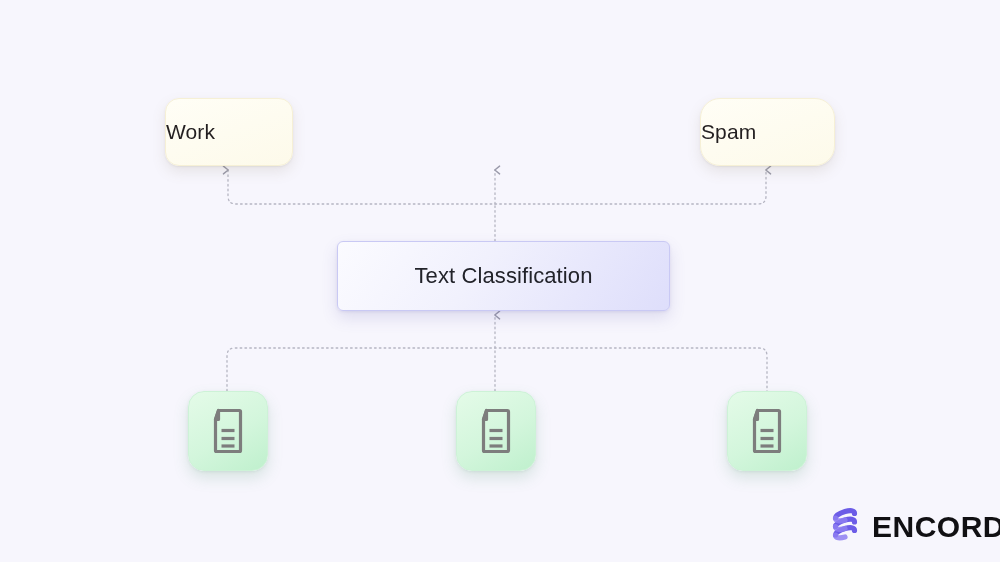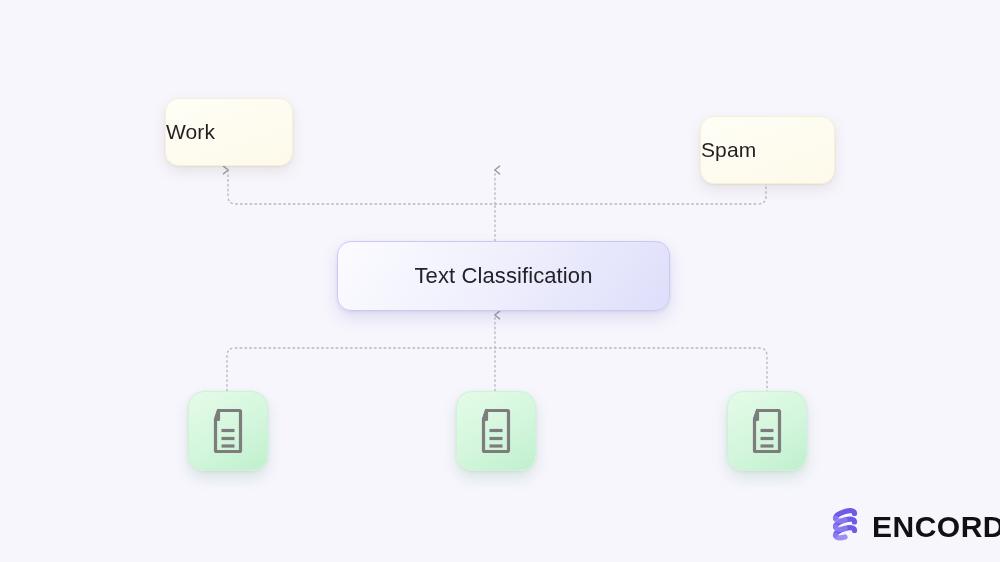--- a/index.html
+++ b/index.html
@@ -45,30 +45,30 @@
   }
   .cat-box .cat-label {
     font-size: 21px;
     color: #231f20;
     letter-spacing: 0.1px;
     white-space: nowrap;
   }
 
   #cat-work     { left: 165px; top: 98px;  width: 126px; height: 66px; }
   #cat-personal { left: 412px; top: 97px;  width: 167px; height: 67px; }
-  #cat-spam     { left: 700px; top: 116px;  width: 133px; height: 66px; }
+  #cat-spam     { left: 700px; top: 98px;  width: 133px; height: 66px; border-radius: 20px; }
 
   
   #process-box {
     position: absolute;
     left: 337px;
     top: 241px;
     width: 331px;
     height: 68px;
-    border-radius: 14px;
+    border-radius: 6px;
     background: linear-gradient(125deg, #fbfbff 0%, #f1f1fd 42%, #dedefb 100%);
     border: 1px solid #c9c9f4;
     box-shadow: 0 7px 16px rgba(95, 90, 170, 0.16),
                 0 1px 3px rgba(95, 90, 170, 0.12);
     display: flex;
     align-items: center;
     justify-content: center;
   }
   #process-box .process-label {
     font-size: 22px;

